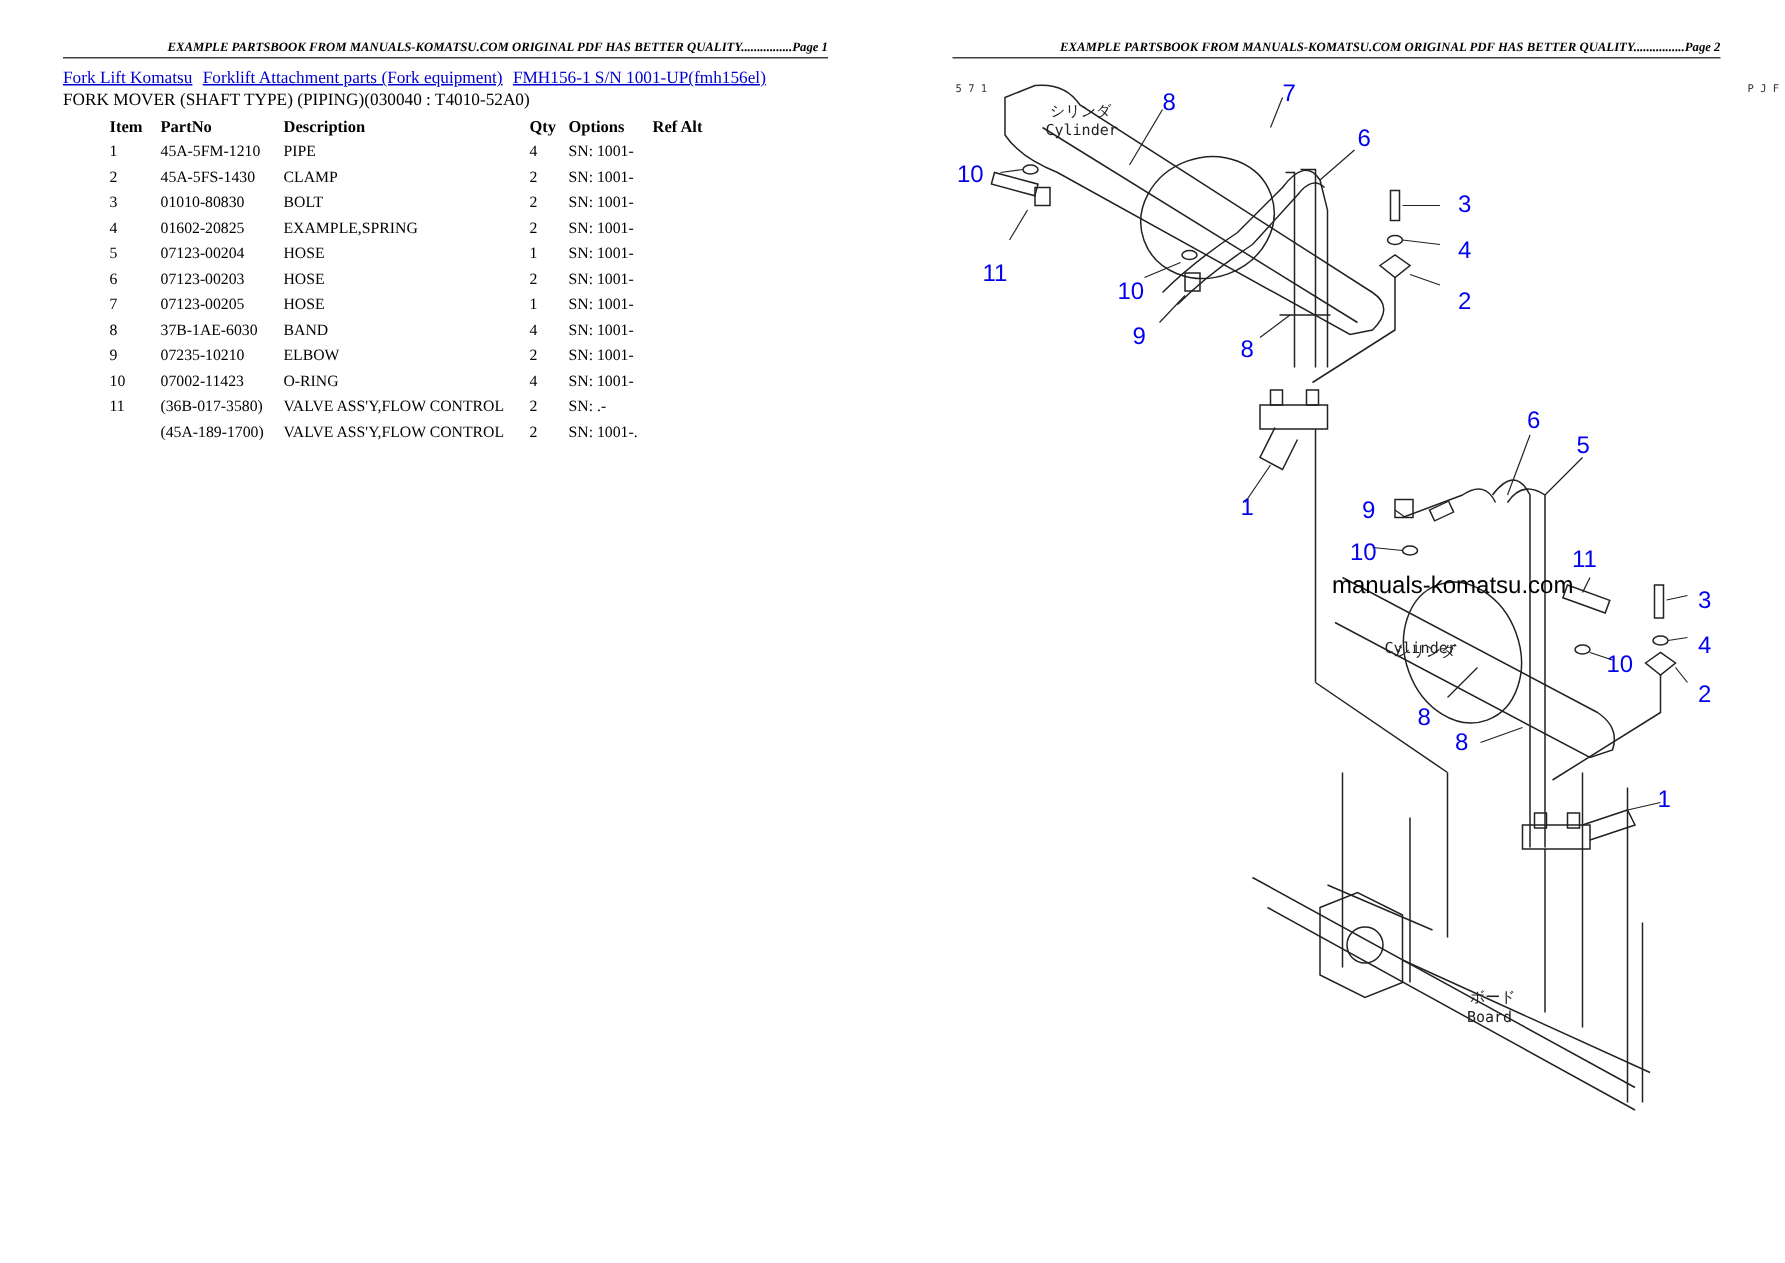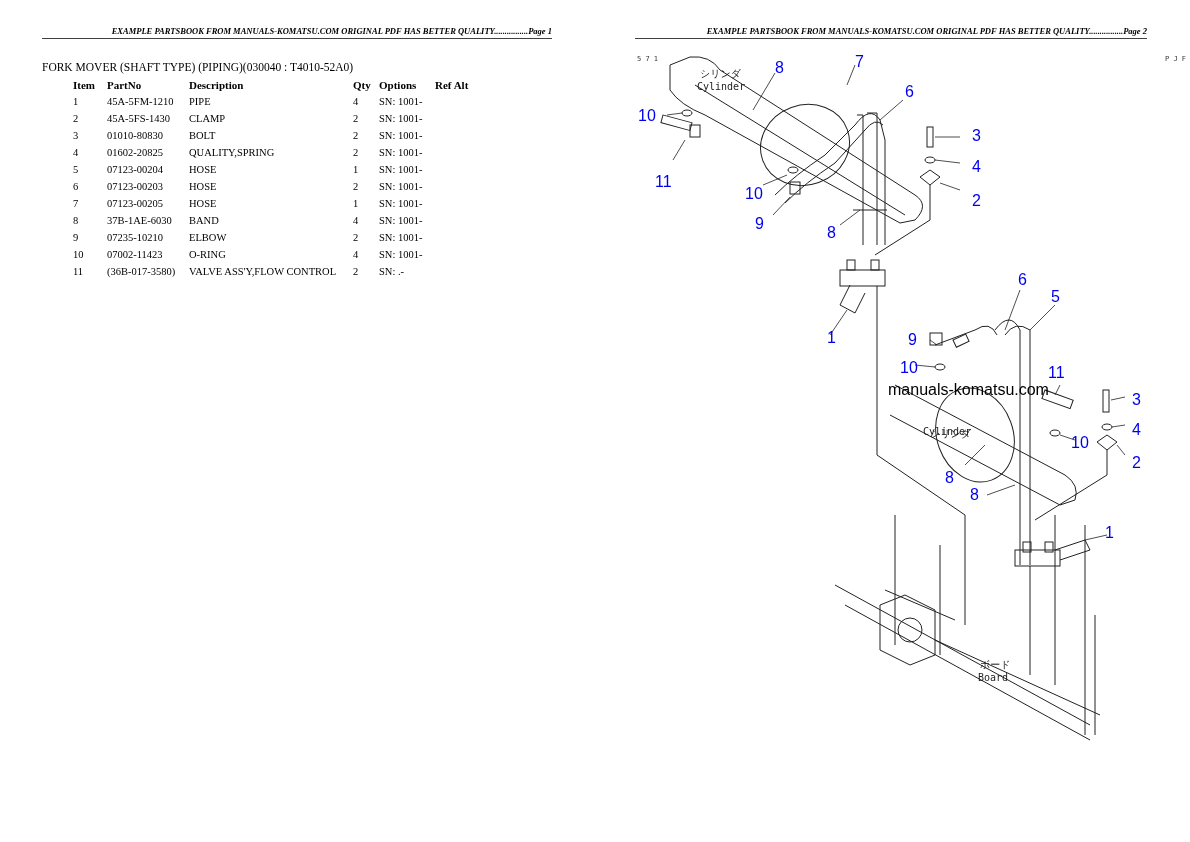--- a/index.html
+++ b/index.html
@@ -26,20 +26,25 @@
   .callout { fill:#0000ee; font-family:"Liberation Sans", sans-serif; font-size:16px; }
   .tiny { font-family:"DejaVu Sans Mono", monospace; font-size:7px; fill:#333; }
   .jp { font-family:"DejaVu Sans Mono", monospace; font-size:10px; fill:#222; }
   .wm { font-family:"Liberation Sans", sans-serif; font-size:16px; fill:#000; }
 </style>
 </head>
 <body>
 
 <div class="page page1">
   <div class="hdr">EXAMPLE PARTSBOOK FROM MANUALS-KOMATSU.COM ORIGINAL PDF HAS BETTER QUALITY................Page 1</div>
+  <div class="crumbs">
+    <a>Fork Lift Komatsu</a>
+    <a>Forklift Attachment parts (Fork equipment)</a>
+    <a>FMH156-1 S/N 1001-UP(fmh156el)</a>
+  </div>
   <div class="subtitle">FORK MOVER (SHAFT TYPE) (PIPING)(030040 : T4010-52A0)</div>
 
   <table class="parts">
     <thead>
       <tr>
         <th class="c-item">Item</th>
         <th class="c-part">PartNo</th>
         <th class="c-desc">Description</th>
         <th class="c-qty">Qty</th>
         <th class="c-opt">Options</th>
@@ -67,21 +72,21 @@
         <td>3</td>
         <td>01010-80830</td>
         <td>BOLT</td>
         <td>2</td>
         <td>SN: 1001-</td>
         <td></td>
       </tr>
       <tr>
         <td>4</td>
         <td>01602-20825</td>
-        <td>QUALITY,SPRING</td>
+        <td>EXAMPLE,SPRING</td>
         <td>2</td>
         <td>SN: 1001-</td>
         <td></td>
       </tr>
       <tr>
         <td>5</td>
         <td>07123-00204</td>
         <td>HOSE</td>
         <td>1</td>
         <td>SN: 1001-</td>
@@ -126,20 +131,28 @@
         <td>4</td>
         <td>SN: 1001-</td>
         <td></td>
       </tr>
       <tr>
         <td>11</td>
         <td>(36B-017-3580)</td>
         <td>VALVE ASS'Y,FLOW CONTROL</td>
         <td>2</td>
         <td>SN: .-</td>
+        <td></td>
+      </tr>
+      <tr>
+        <td></td>
+        <td>(45A-189-1700)</td>
+        <td>VALVE ASS'Y,FLOW CONTROL</td>
+        <td>2</td>
+        <td>SN: 1001-.</td>
         <td></td>
       </tr>
     </tbody>
   </table>
 </div>
 
 <div class="page page2">
   <div class="hdr">EXAMPLE PARTSBOOK FROM MANUALS-KOMATSU.COM ORIGINAL PDF HAS BETTER QUALITY................Page 2</div>
 
   <svg class="diagram" viewBox="0 0 555 700" width="555" height="700">

